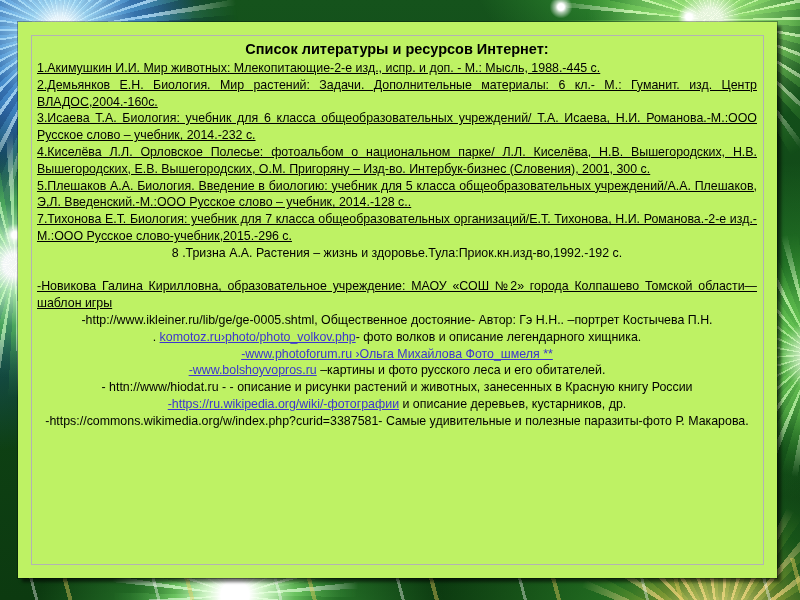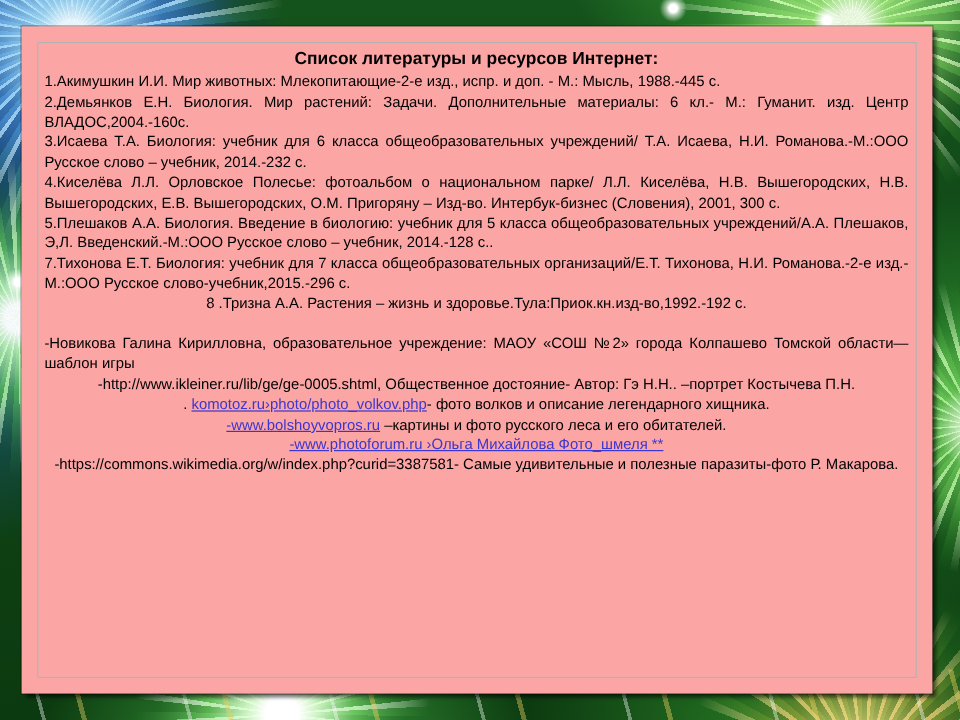--- a/index.html
+++ b/index.html
@@ -42,29 +42,29 @@
   .burst-gold-bottomright{left:570px;top:490px;width:300px;height:300px;
     background:
       radial-gradient(circle, rgba(255,255,245,0.95) 0 6%, rgba(245,220,130,0.7) 16%, rgba(190,160,60,0.4) 34%, transparent 60%),
       repeating-conic-gradient(from 15deg, rgba(250,230,150,0.8) 0 3deg, rgba(150,190,60,0.35) 3deg 7deg, transparent 7deg 12deg);}
   .streaks-bottom{position:absolute;left:0;top:558px;width:800px;height:42px;opacity:.7;
     background:repeating-linear-gradient(75deg, transparent 0 34px, rgba(255,255,255,0.55) 34px 37px, transparent 37px 66px, rgba(235,205,95,0.6) 66px 70px, transparent 70px 118px);}
   .spark{position:absolute;width:26px;height:26px;
     background:radial-gradient(circle,#fff 0 18%,rgba(255,255,255,0.6) 32%,transparent 62%);}
 
   
-  #slide{position:absolute;left:18px;top:22px;width:759px;height:556px;background:#fca5a5;
+  #slide{position:absolute;left:18px;top:22px;width:759px;height:556px;background:#bef264;
          box-shadow:0 0 0 1px rgba(0,0,0,0.32), 4px 4px 3px rgba(0,0,0,0.55);}
   #frame{position:absolute;left:13px;top:13px;right:13px;bottom:13px;
          border:1px solid #b3b3b3;padding:2px 6px 0 5px;overflow:hidden;}
 
   #title{font-size:14.5px;font-weight:bold;text-align:center;line-height:19px;
          margin:2px 0 1px 0;color:#000;}
   #refs p{margin:0;font-size:12.4px;line-height:16.8px;color:#000;}
-  #refs p.justify{text-align:justify;}
+  #refs p.justify{text-align:justify;text-decoration:underline;}
   #refs p.left{text-align:center;}
   #refs p.spacer{min-height:16.8px;}
   a.lnk{color:var(--link-color,#3c35cf);text-decoration:underline;}
   a.ulink{color:#000;text-decoration:underline;}
 </style>
 </head>
 <body>
 
 <div id="stage">
 
@@ -88,20 +88,22 @@
           <p class="justify"><span>2.Демьянков Е.Н. Биология. Мир растений: Задачи. Дополнительные материалы: 6 кл.- М.: Гуманит. изд. Центр ВЛАДОС,2004.-160с.</span></p>
           <p class="justify"><span>3.Исаева  Т.А. Биология: учебник для 6 класса общеобразовательных учреждений/ Т.А. Исаева, Н.И. Романова.-М.:ООО Русское слово – учебник, 2014.-232 с.</span></p>
           <p class="justify"><span>4.Киселёва Л.Л. Орловское Полесье: фотоальбом о национальном парке/  Л.Л. Киселёва, Н.В. Вышегородских, Н.В. Вышегородских, Е.В. Вышегородских,  О.М. Пригоряну – Изд-во. Интербук-бизнес (Словения), 2001, 300 с.</span></p>
           <p class="justify"><span>5.Плешаков А.А. Биология. Введение  в биологию: учебник для 5 класса общеобразовательных учреждений/А.А. Плешаков, Э,Л. Введенский.-М.:ООО Русское слово – учебник, 2014.-128 с..</span></p>
           <p class="justify"><span>7.Тихонова Е.Т. Биология: учебник для 7 класса общеобразовательных организаций/Е.Т. Тихонова, Н.И. Романова.-2-е изд.-М.:ООО Русское слово-учебник,2015.-296 с.</span></p>
           <p class="left"><span>8 .Тризна А.А. Растения – жизнь и здоровье.Тула:Приок.кн.изд-во,1992.-192 с.</span></p>
           <p class="left spacer"></p>
           <p class="justify"><span>-Новикова Галина Кирилловна, образовательное учреждение: МАОУ «СОШ №2» города Колпашево Томской области—шаблон игры</span></p>
           <p class="left"><span>-http://www.ikleiner.ru/lib/ge/ge-0005.shtml, Общественное достояние- Автор: Гэ Н.Н.. –портрет Костычева П.Н.</span></p>
           <p class="left"><span>. </span><a class="lnk" href="#">komotoz.ru›photo/photo_volkov.php</a><span>- фото волков и описание легендарного хищника.</span></p>
+          <p class="left"><a class="lnk" href="#">-www.photoforum.ru ›Ольга Михайлова Фото_шмеля **</a></p>
           <p class="left"><a class="lnk" href="#">-www.bolshoyvopros.ru</a><span> –картины и фото русского леса и его обитателей.</span></p>
-          <p class="left"><a class="lnk" href="#">-www.photoforum.ru ›Ольга Михайлова Фото_шмеля **</a></p>
+          <p class="left"><span>- httn://www/hiodat.ru - - описание и рисунки растений и животных, занесенных в Красную книгу России</span></p>
+          <p class="left"><a class="lnk" href="#">-https://ru.wikipedia.org/wiki/-фотографии</a><span> и описание деревьев, кустарников,  др.</span></p>
           <p class="left"><span>-https://commons.wikimedia.org/w/index.php?curid=3387581- Самые удивительные и полезные паразиты-фото Р. Макарова.</span></p>
         </div>
     </div>
   </div>
 
 </div>
 
 </body></html>

